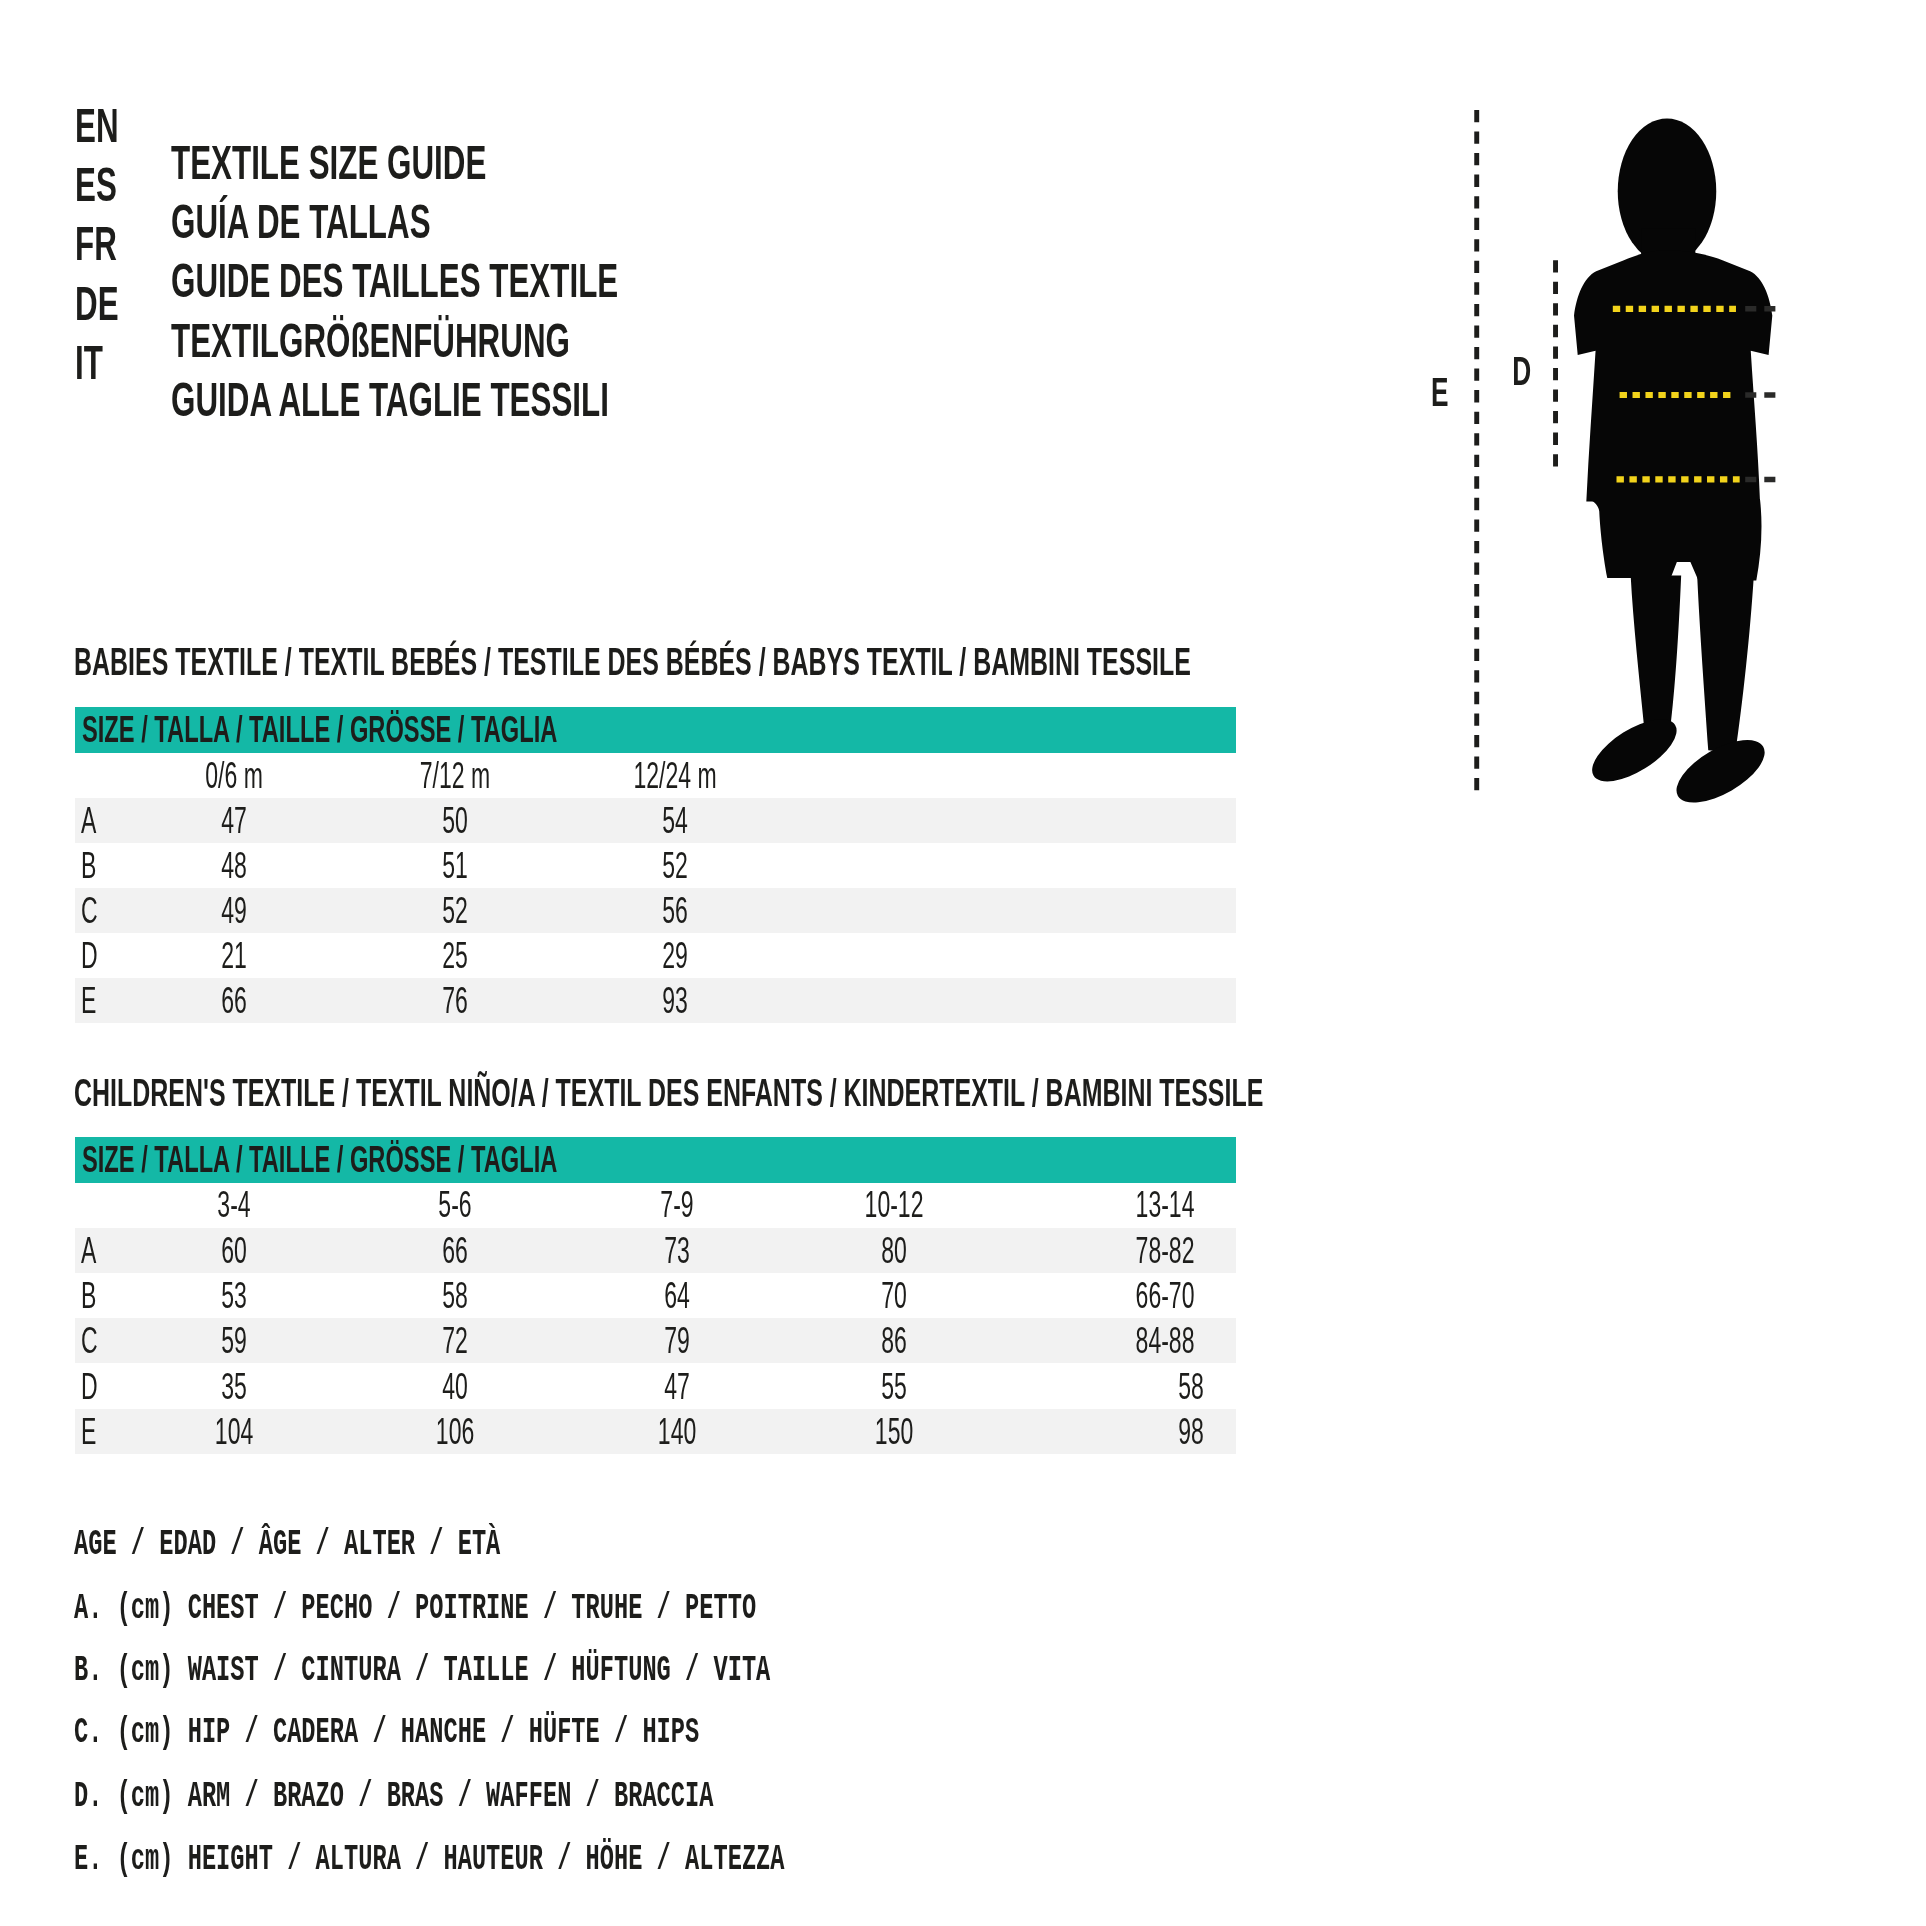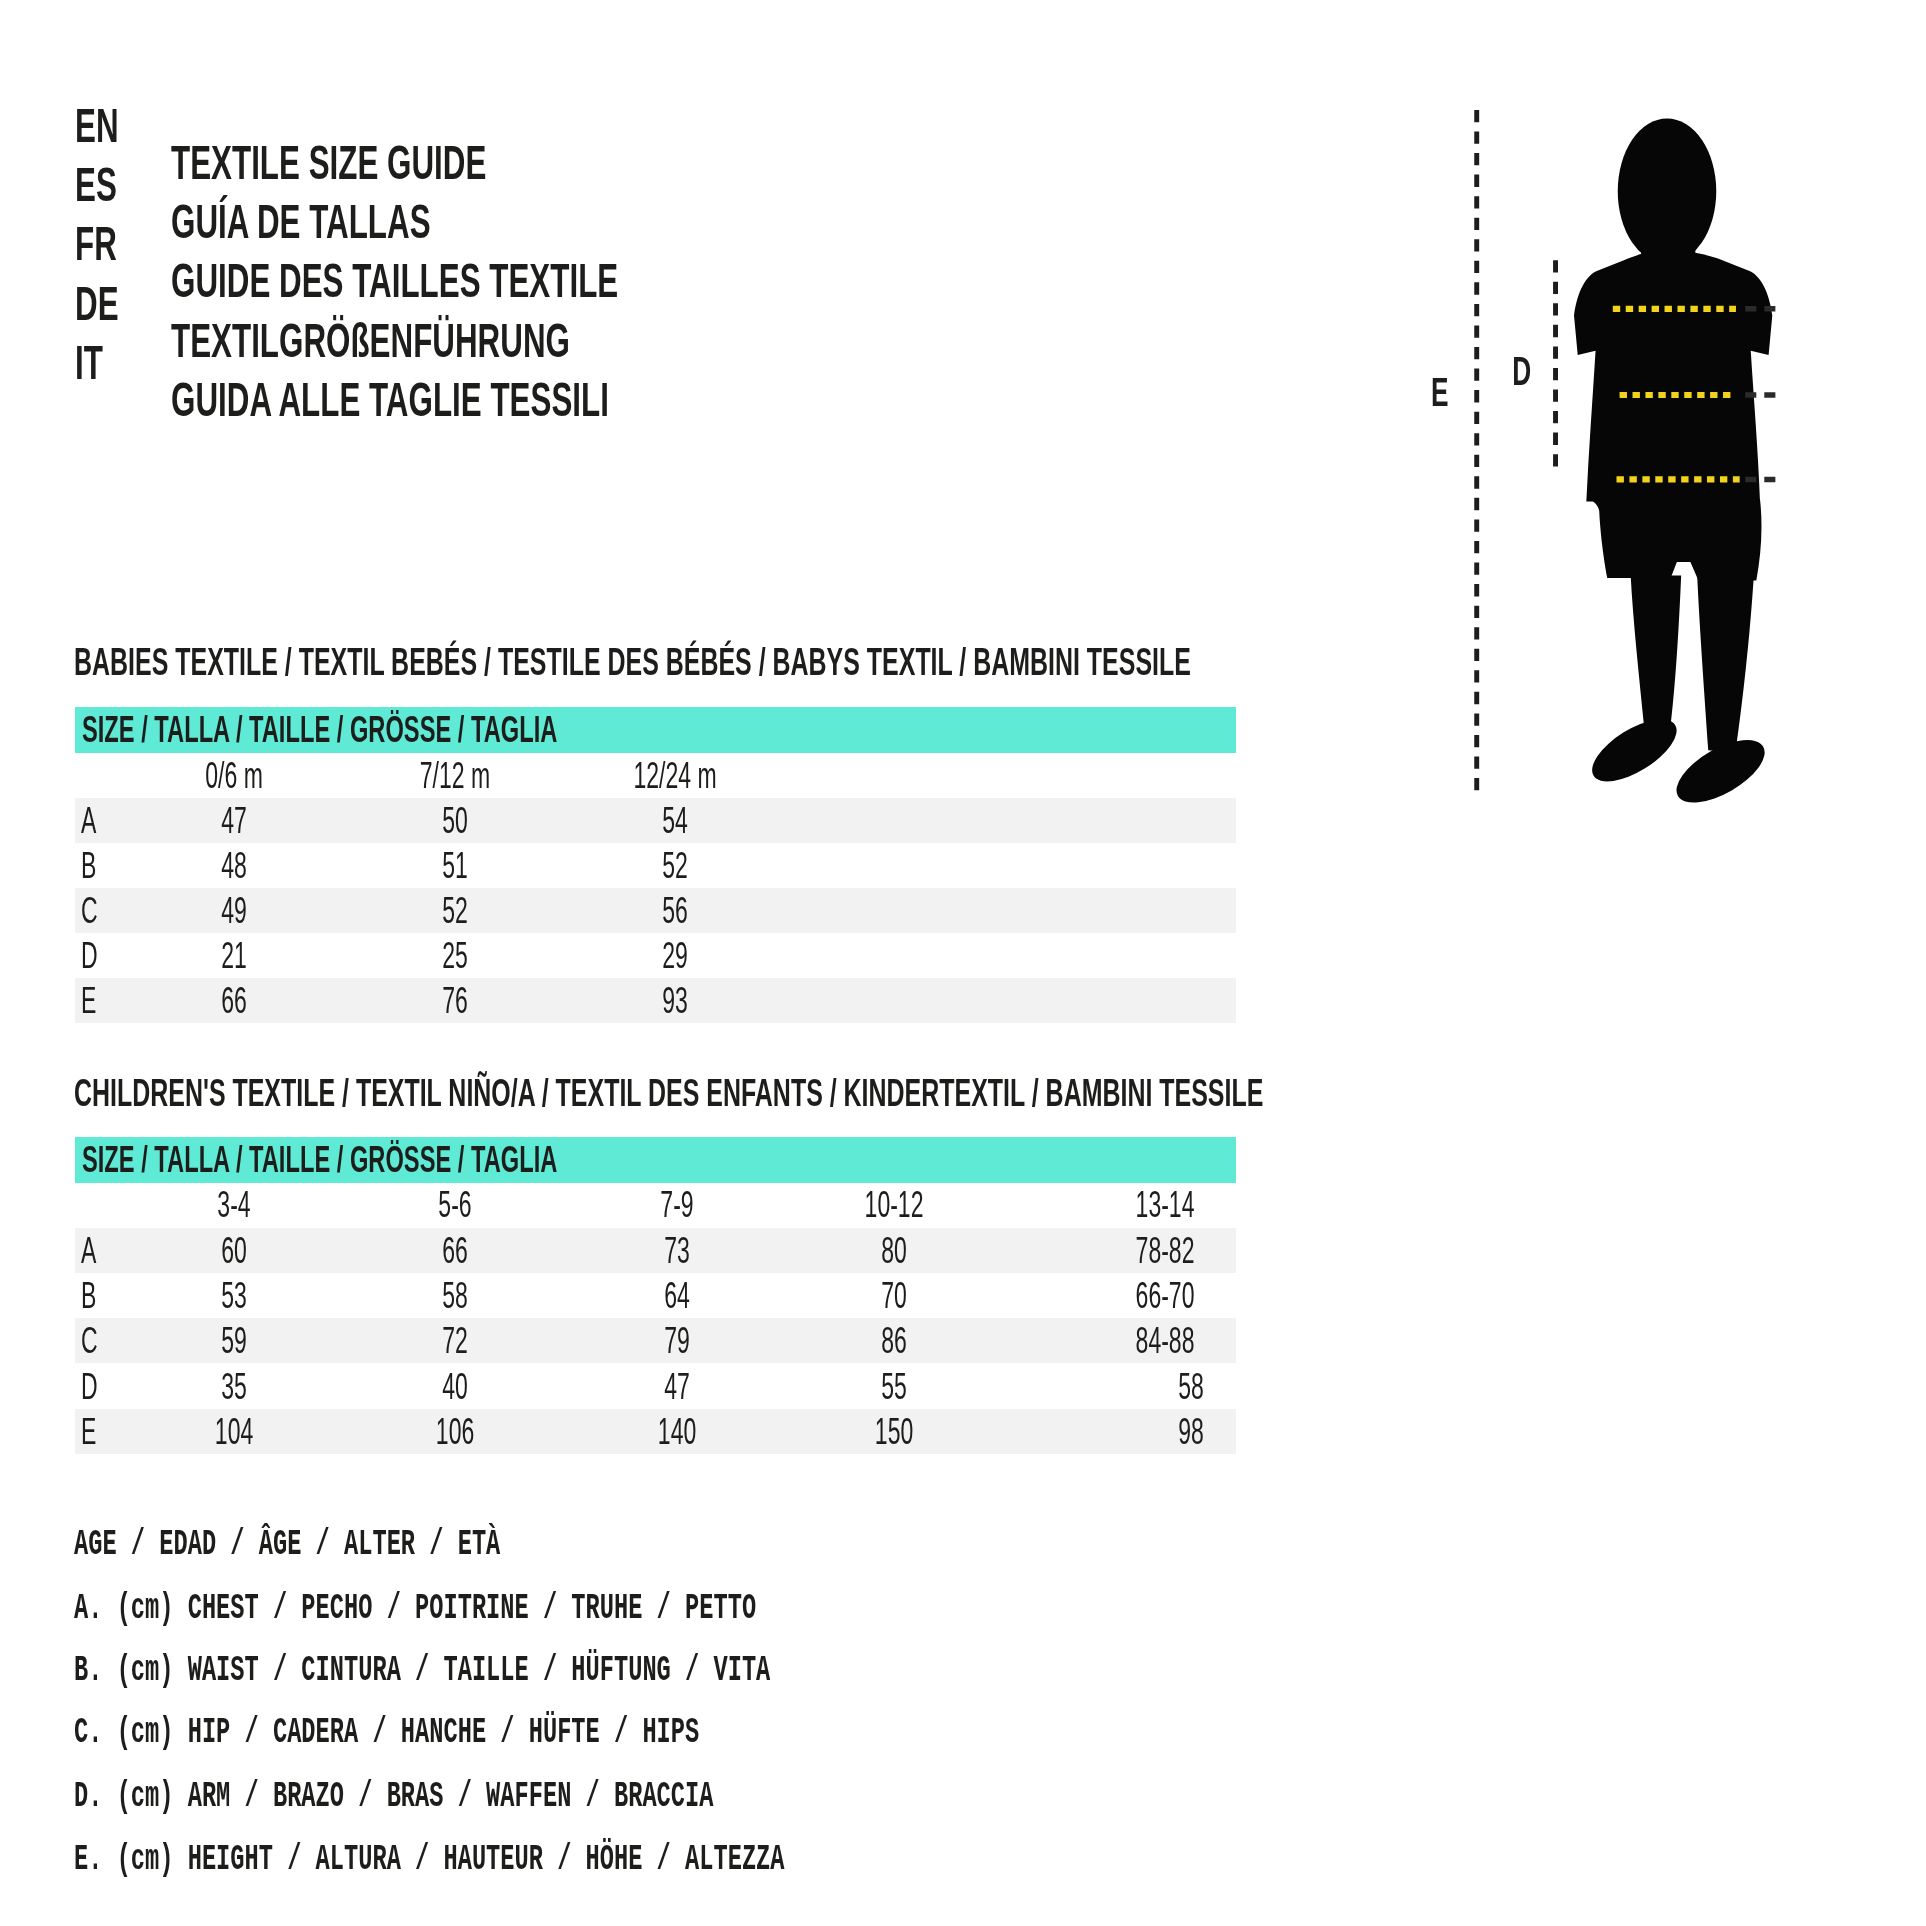--- a/index.html
+++ b/index.html
@@ -11,21 +11,21 @@
 
   
   .lang-row{position:absolute;left:75px;height:59px;line-height:59px;font-size:49px;font-weight:700;}
   .lang-code{position:absolute;left:0;top:0;}
   .lang-title{position:absolute;left:96px;top:0;margin-top:37px;}
 
   
   .section-title{position:absolute;left:74px;height:46px;line-height:46px;font-size:39px;font-weight:700;text-align:right;}
 
   
-  .size-bar{position:absolute;left:75px;width:1161px;height:46px;background:#5eead4;}
+  .size-bar{position:absolute;left:75px;width:1161px;height:46px;background:#14b8a6;}
   .size-bar .t{position:absolute;left:7.4px;top:0;height:46px;line-height:46px;font-size:37px;font-weight:700;}
   .trow{position:absolute;left:75px;width:1161px;height:45px;font-size:36px;font-weight:400;}
   .trow.alt{background:#f2f2f2;}
   .rlabel{position:absolute;left:6.2px;top:0;height:45px;line-height:45px;}
   .cell{position:absolute;top:0;width:185px;height:45px;line-height:45px;text-align:center;}
   .b0{left:67px;}  .b1{left:288px;}  .b2{left:508px;}
   .c0{left:67px;}  .c1{left:288px;}  .c2{left:510px;}  .c3{left:727px;}  .c4{left:951px;text-align:right;}
 
   
   .legend-line{position:absolute;left:74px;height:46px;line-height:46px;font-size:37px;font-weight:700;font-family:Liberation Mono, monospace;}

